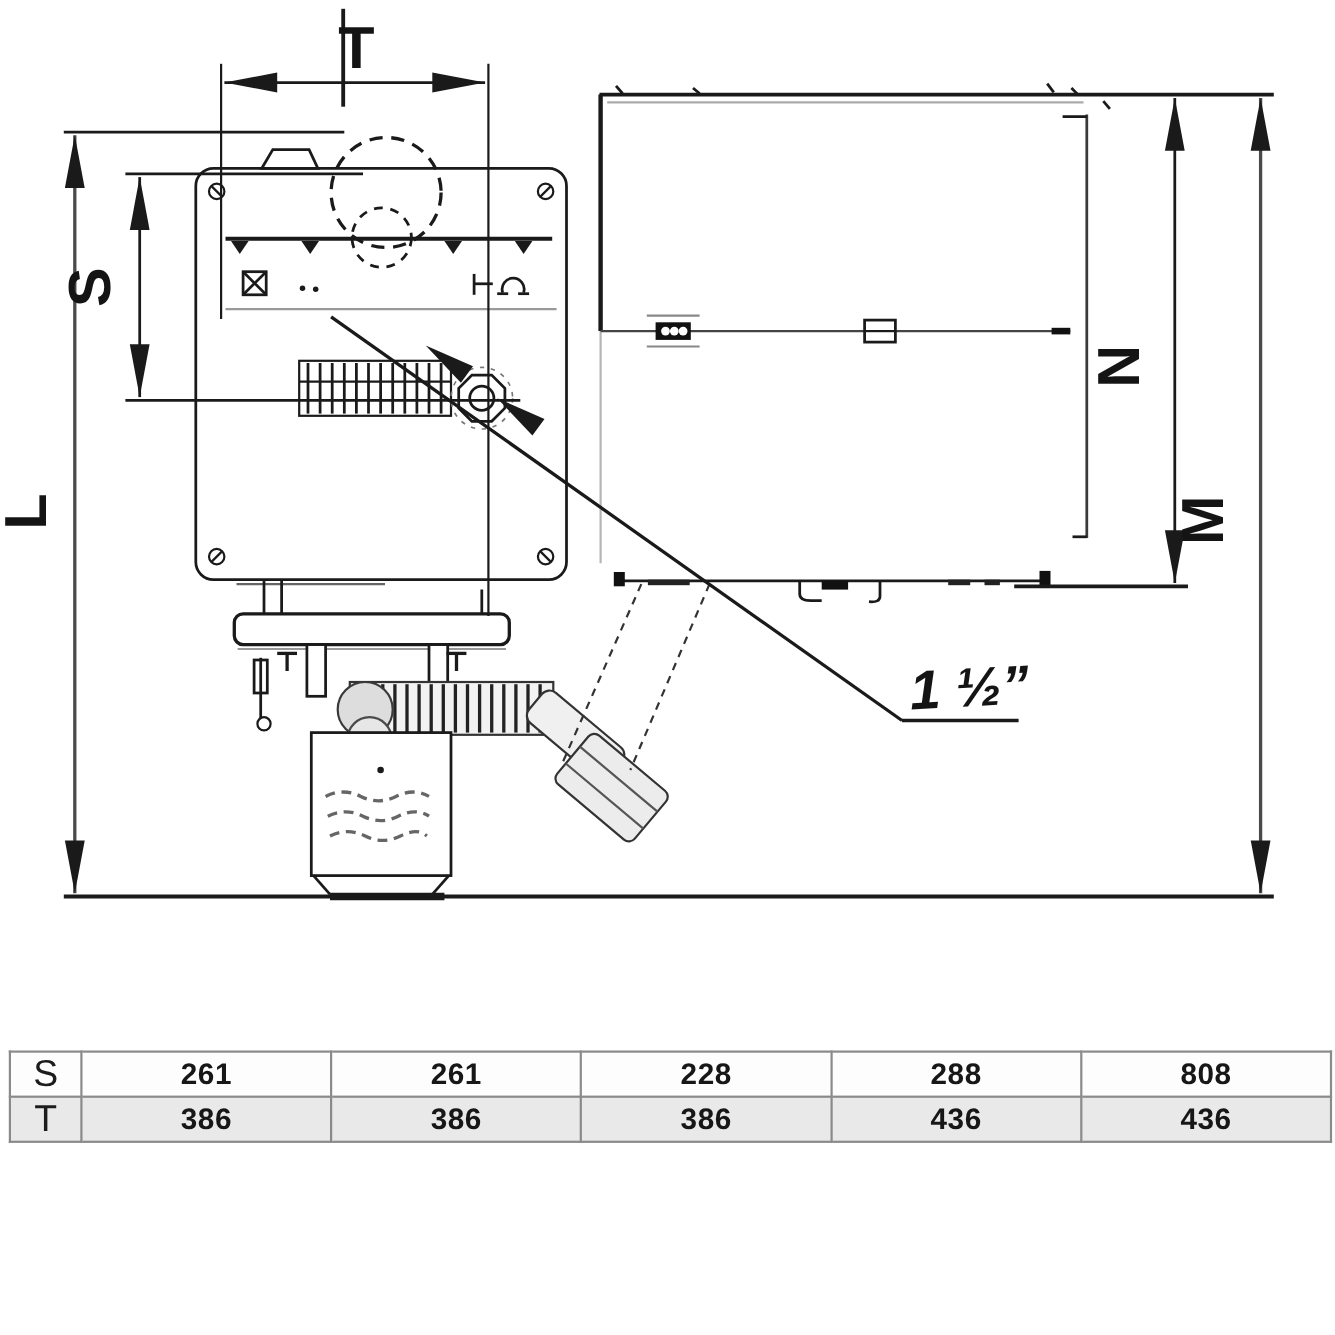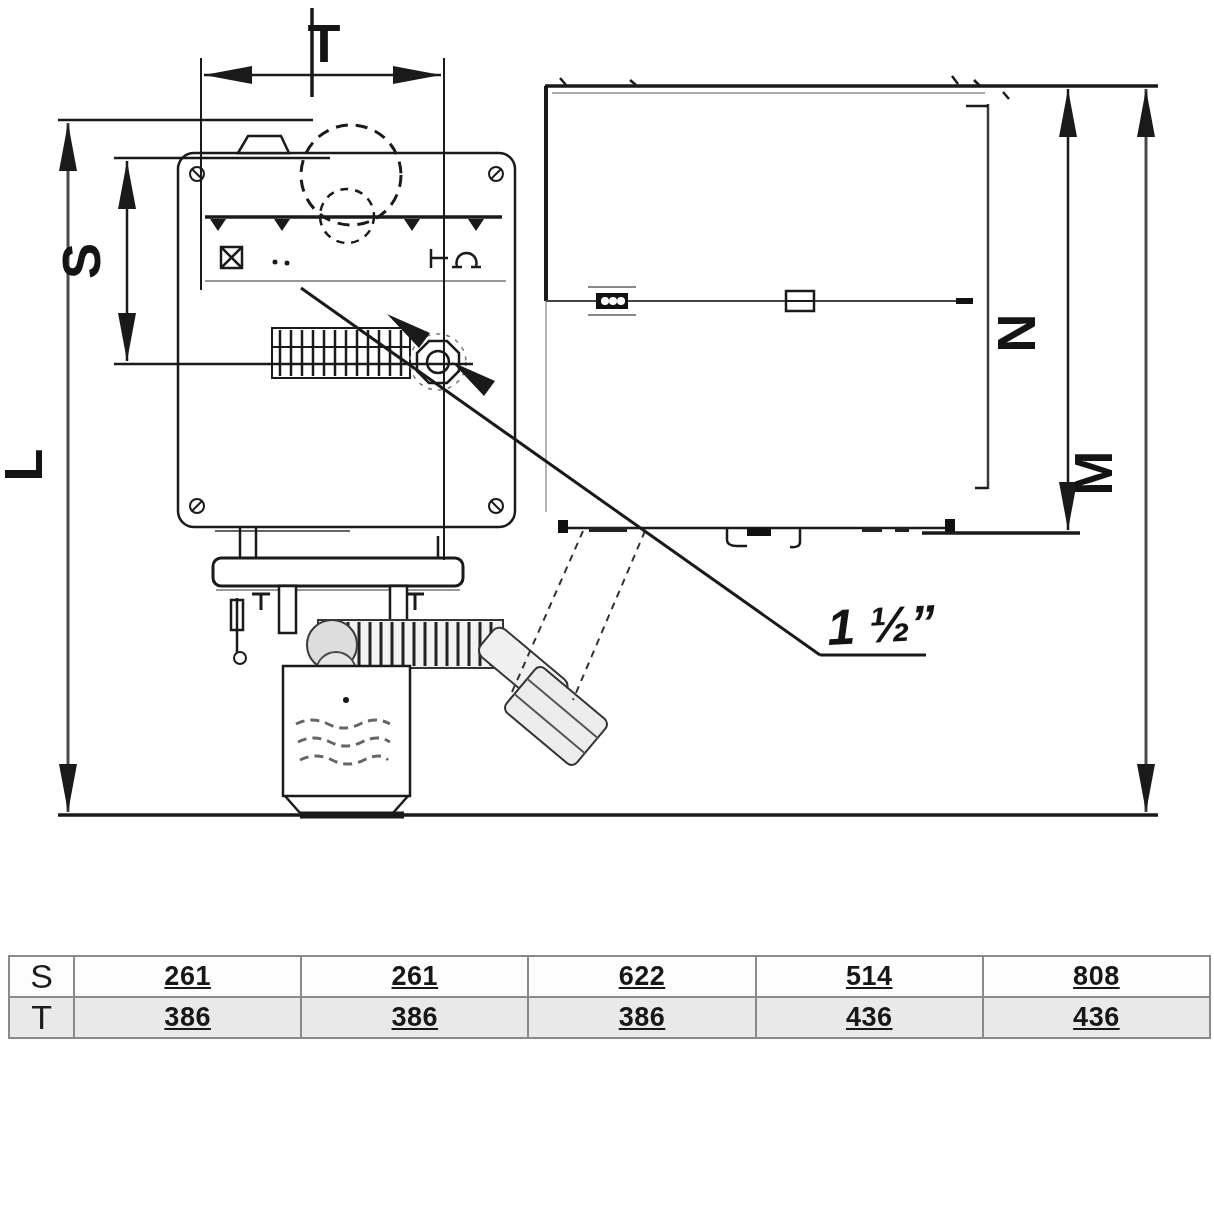--- a/index.html
+++ b/index.html
@@ -11,21 +11,21 @@
   .pipe-label{font-size:50px;font-weight:bold;font-style:italic;fill:#141414;}
 
   
   .spec-table{position:absolute;left:8px;top:955px;width:1203px;
               border:2px solid #7e7e7e;border-collapse:collapse;box-sizing:border-box;}
   .spec-table td{border:2px solid #8a8a8a;padding:0;height:31px;text-align:center;
                  vertical-align:middle;box-sizing:border-box;}
   .spec-table .row-s td{background:#fdfdfd;}
   .spec-table .row-t td{background:#e9e9e9;}
   .spec-table .lbl{width:65px;font-size:34px;font-weight:400;color:#1c1c1c;}
-  .spec-table .val{width:227px;font-size:27px;font-weight:bold;color:#171717;letter-spacing:.5px;text-decoration:underline;}
+  .spec-table .val{width:227px;font-size:27px;font-weight:bold;color:#171717;letter-spacing:.5px;}
 </style>
 </head>
 <body>
 
 <div class="screen">
 
 <svg class="drawing-svg" width="1214" height="1214" viewBox="0 0 1214 1214">
 
   <g stroke="#1a1a1a" fill="none">
 
@@ -282,22 +282,22 @@
   <text class="dim-label" x="1112" y="473" text-anchor="middle" transform="rotate(-90 1112 473)">M</text>
   <text class="pipe-label" x="828" y="645" transform="rotate(-3 828 645)">1 ½”</text>
 </svg>
 
   <table class="spec-table">
     <tbody>
       <tr class="row-s">
         <td class="lbl">S</td>
         <td class="val">261</td>
         <td class="val">261</td>
-        <td class="val">622</td>
-        <td class="val">514</td>
+        <td class="val">228</td>
+        <td class="val">288</td>
         <td class="val">808</td>
       </tr>
       <tr class="row-t">
         <td class="lbl">T</td>
         <td class="val">386</td>
         <td class="val">386</td>
         <td class="val">386</td>
         <td class="val">436</td>
         <td class="val">436</td>
       </tr>

